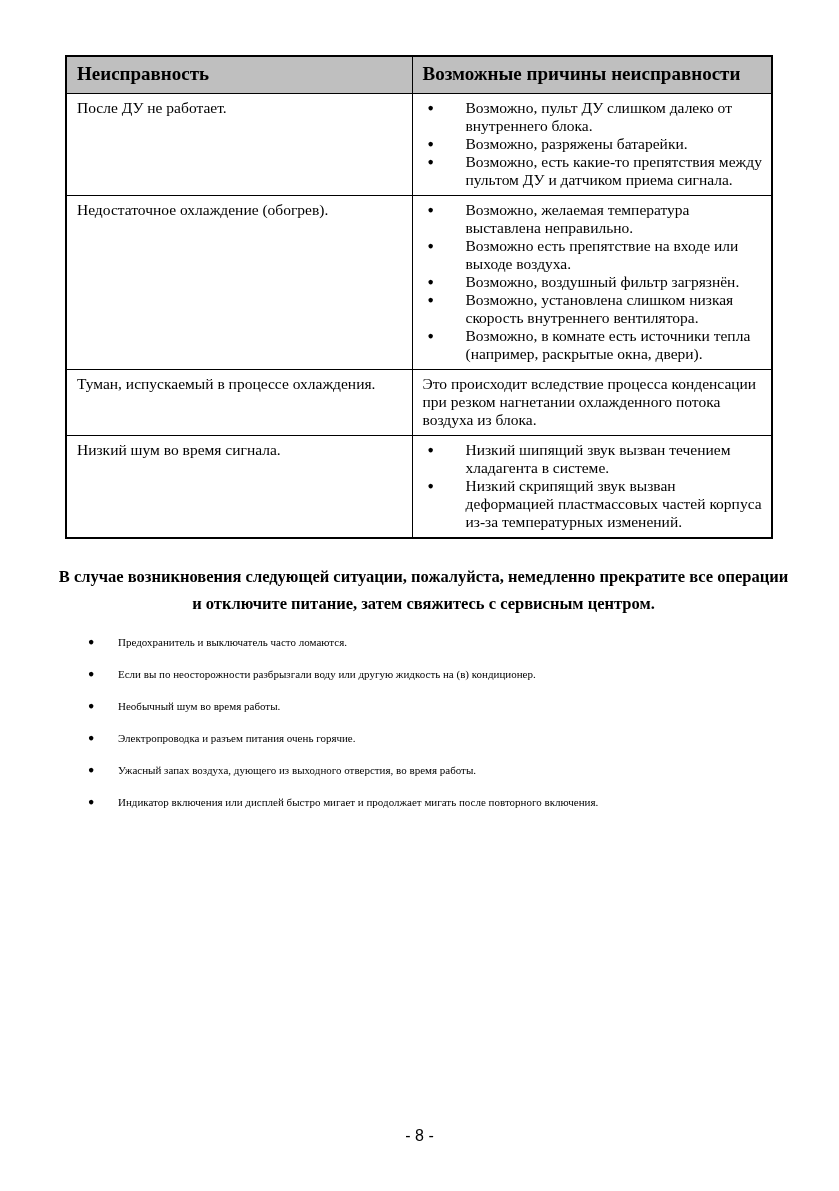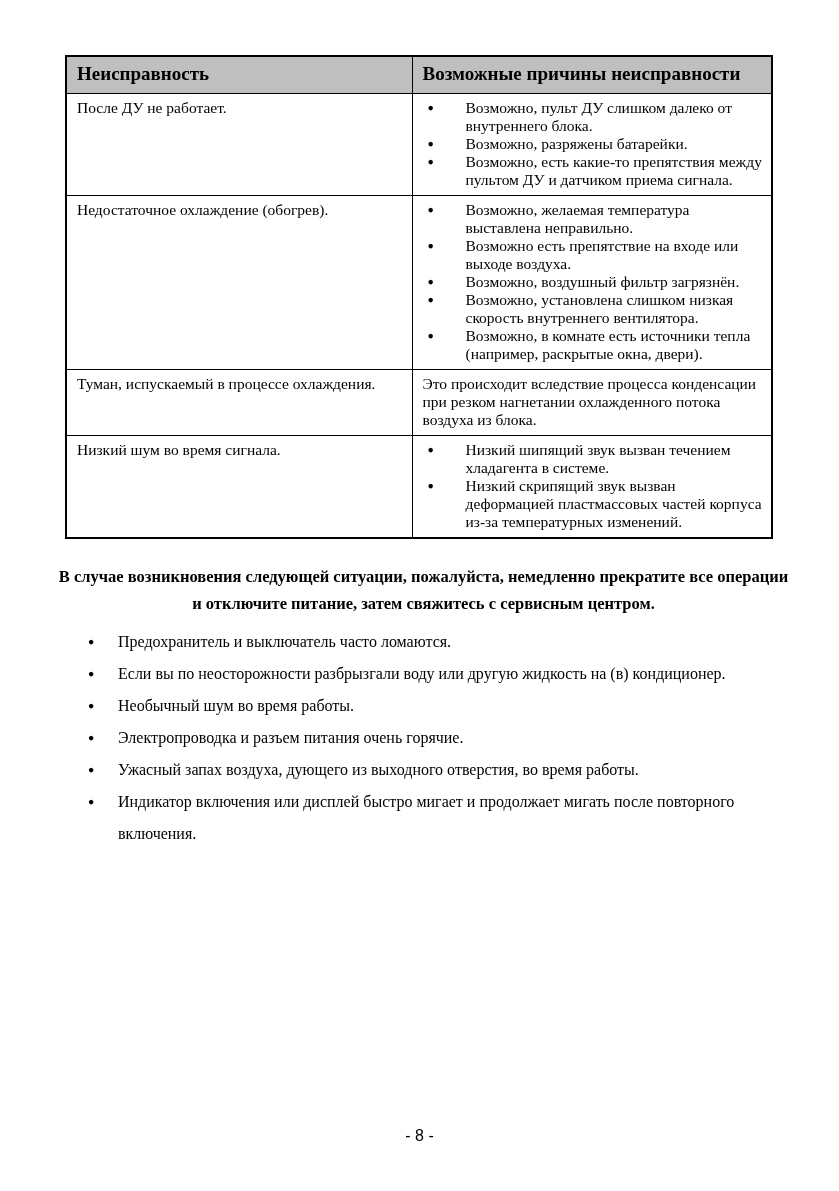--- a/index.html
+++ b/index.html
@@ -70,21 +70,21 @@
   }
   .warning-item { display: flex; }
   .warning-item .w-bullet {
     flex: 0 0 30px;
     width: 30px;
     font-size: 10.5px;
     line-height: 32px;
   }
   .warning-item .w-text {
     flex: 1 1 auto;
-    font-size: 16px;
+    font-size: 11px;
     line-height: 32px;
   }
   
   .page-number {
     position: absolute;
     left: 0;
     right: 0;
     bottom: 46px;
     text-align: center;
     font-size: 16px;

